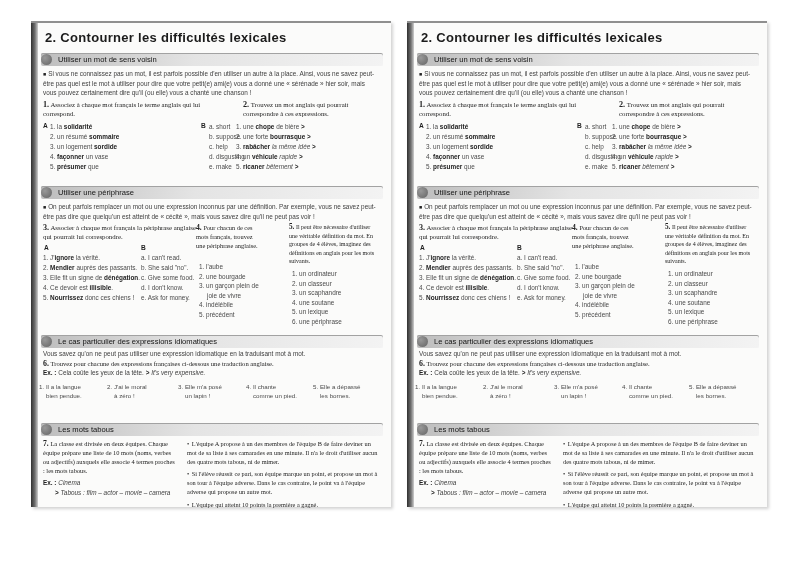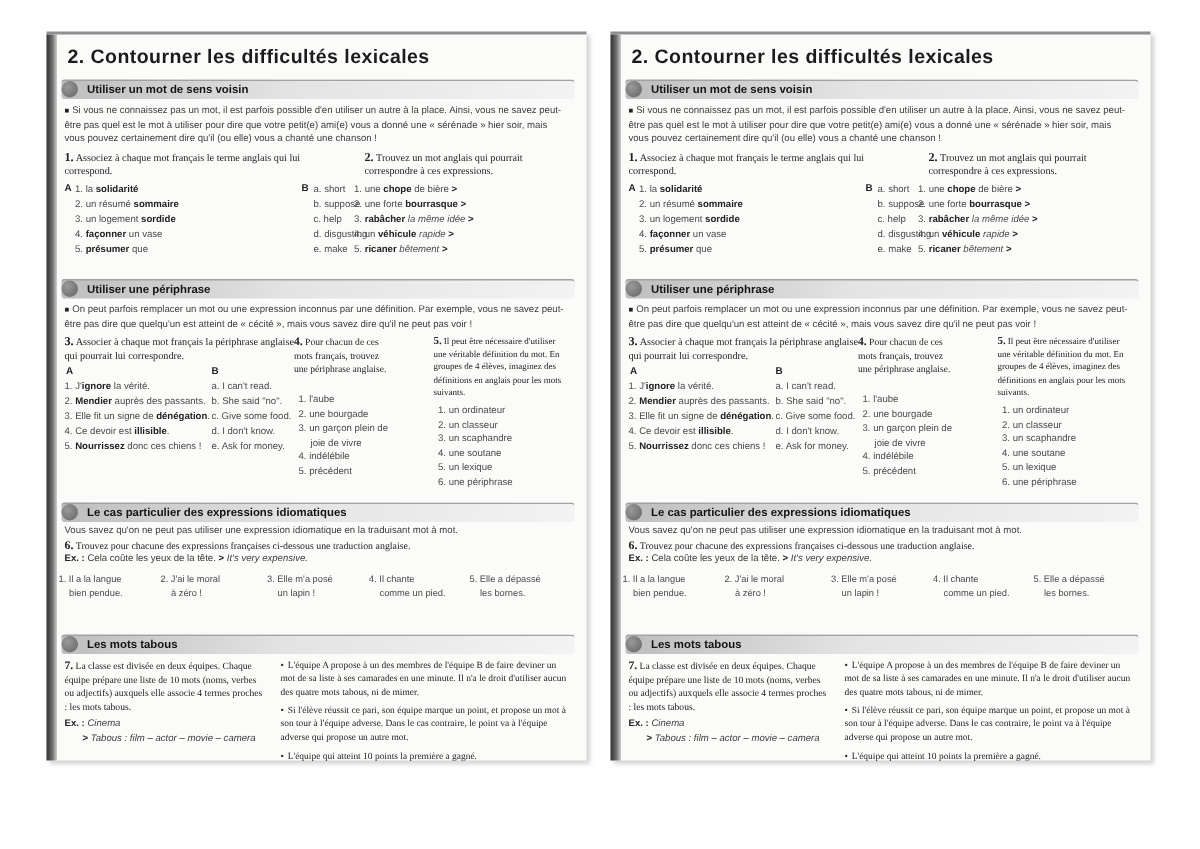--- a/index.html
+++ b/index.html
@@ -15,21 +15,21 @@
            background:linear-gradient(to right,#303030,#6e6e6e 55%,#cfcfcf);}
 
   .title{position:absolute;top:7px;left:14px;font-weight:bold;font-size:13px;
          letter-spacing:.3px;color:#1b1b1b;white-space:nowrap;}
 
   .bar{position:absolute;left:10px;width:342px;height:13px;border-radius:2px;
        background:linear-gradient(100deg,#bdbdbd 0%,#e4e4e4 45%,#f3f3f3 100%);
        box-shadow:inset 0 1px 0 #a2a2a2;}
   .dot{position:absolute;left:0;top:1px;width:11px;height:11px;border-radius:50%;
        background:radial-gradient(circle at 35% 35%,#999999,#646464);}
-  .bar-label{position:absolute;left:17px;top:2.2px;font-weight:bold;font-size:7.6px;
+  .bar-label{position:absolute;left:17px;top:2.2px;font-weight:normal;font-size:7.6px;
              color:#141414;white-space:nowrap;}
 
   .intro{position:absolute;font-size:6.4px;line-height:9.2px;color:#3d3d3d;}
   .sq{font-size:5.2px;margin-right:2px;color:#222;}
 
   .instr{position:absolute;font-family:"Liberation Serif",serif;font-size:6.8px;
          line-height:9.4px;color:#222;}
   .instr .num{font-weight:bold;font-size:1.2em;}
   .small-instr{font-size:6.4px;line-height:9px;}
   .tiny-instr{font-size:6px;line-height:8.6px;}

